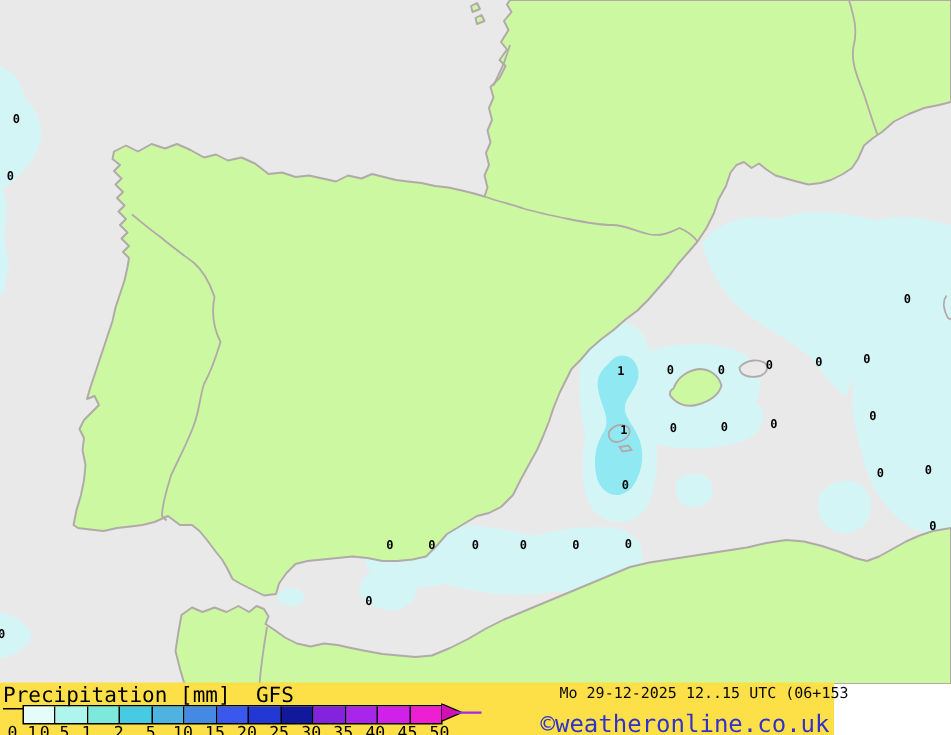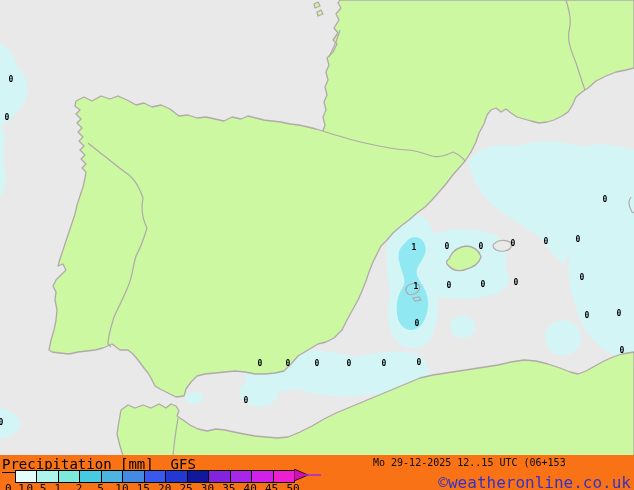--- a/index.html
+++ b/index.html
@@ -1,19 +1,19 @@
 <!DOCTYPE html>
 <html><head>
 <meta charset="utf-8">
 <style>
   html,body{margin:0;padding:0;background:#ffffff;}
   body{width:634px;height:490px;position:relative;overflow:hidden;
        font-family:"DejaVu Sans Mono","Liberation Mono",monospace;}
   #map-wrap{position:absolute;top:0;left:0;width:634px;height:456px;}
-  #legend{position:absolute;top:455px;left:0;width:634px;height:35px;background:#f97316;}
+  #legend{position:absolute;top:455px;left:0;width:556px;height:35px;background:#fde047;}
   #legend-title{position:absolute;top:1px;left:2px;font-size:14px;color:#000;white-space:pre;}
   #legend-title .uline{border-bottom:1px solid #000;padding-bottom:0px;}
   #legend-bar{position:absolute;top:15px;left:15px;width:278px;height:11px;
               display:flex;border:1px solid #000;}
   #legend-bar .seg{flex:1 1 0;height:100%;border-right:1px solid #000;}
   #legend-bar .seg:last-child{border-right:none;}
   #legend-arrow{position:absolute;top:14px;left:294px;}
   #legend-ticks{position:absolute;top:27px;left:0;width:340px;height:10px;font-size:11px;color:#000;}
   #legend-ticks span{position:absolute;transform:translateX(-50%);top:0;}
   #footer-datetime{position:absolute;top:2px;left:362px;font-size:10px;color:#0a0a0a;white-space:pre;padding-left:11px;}

